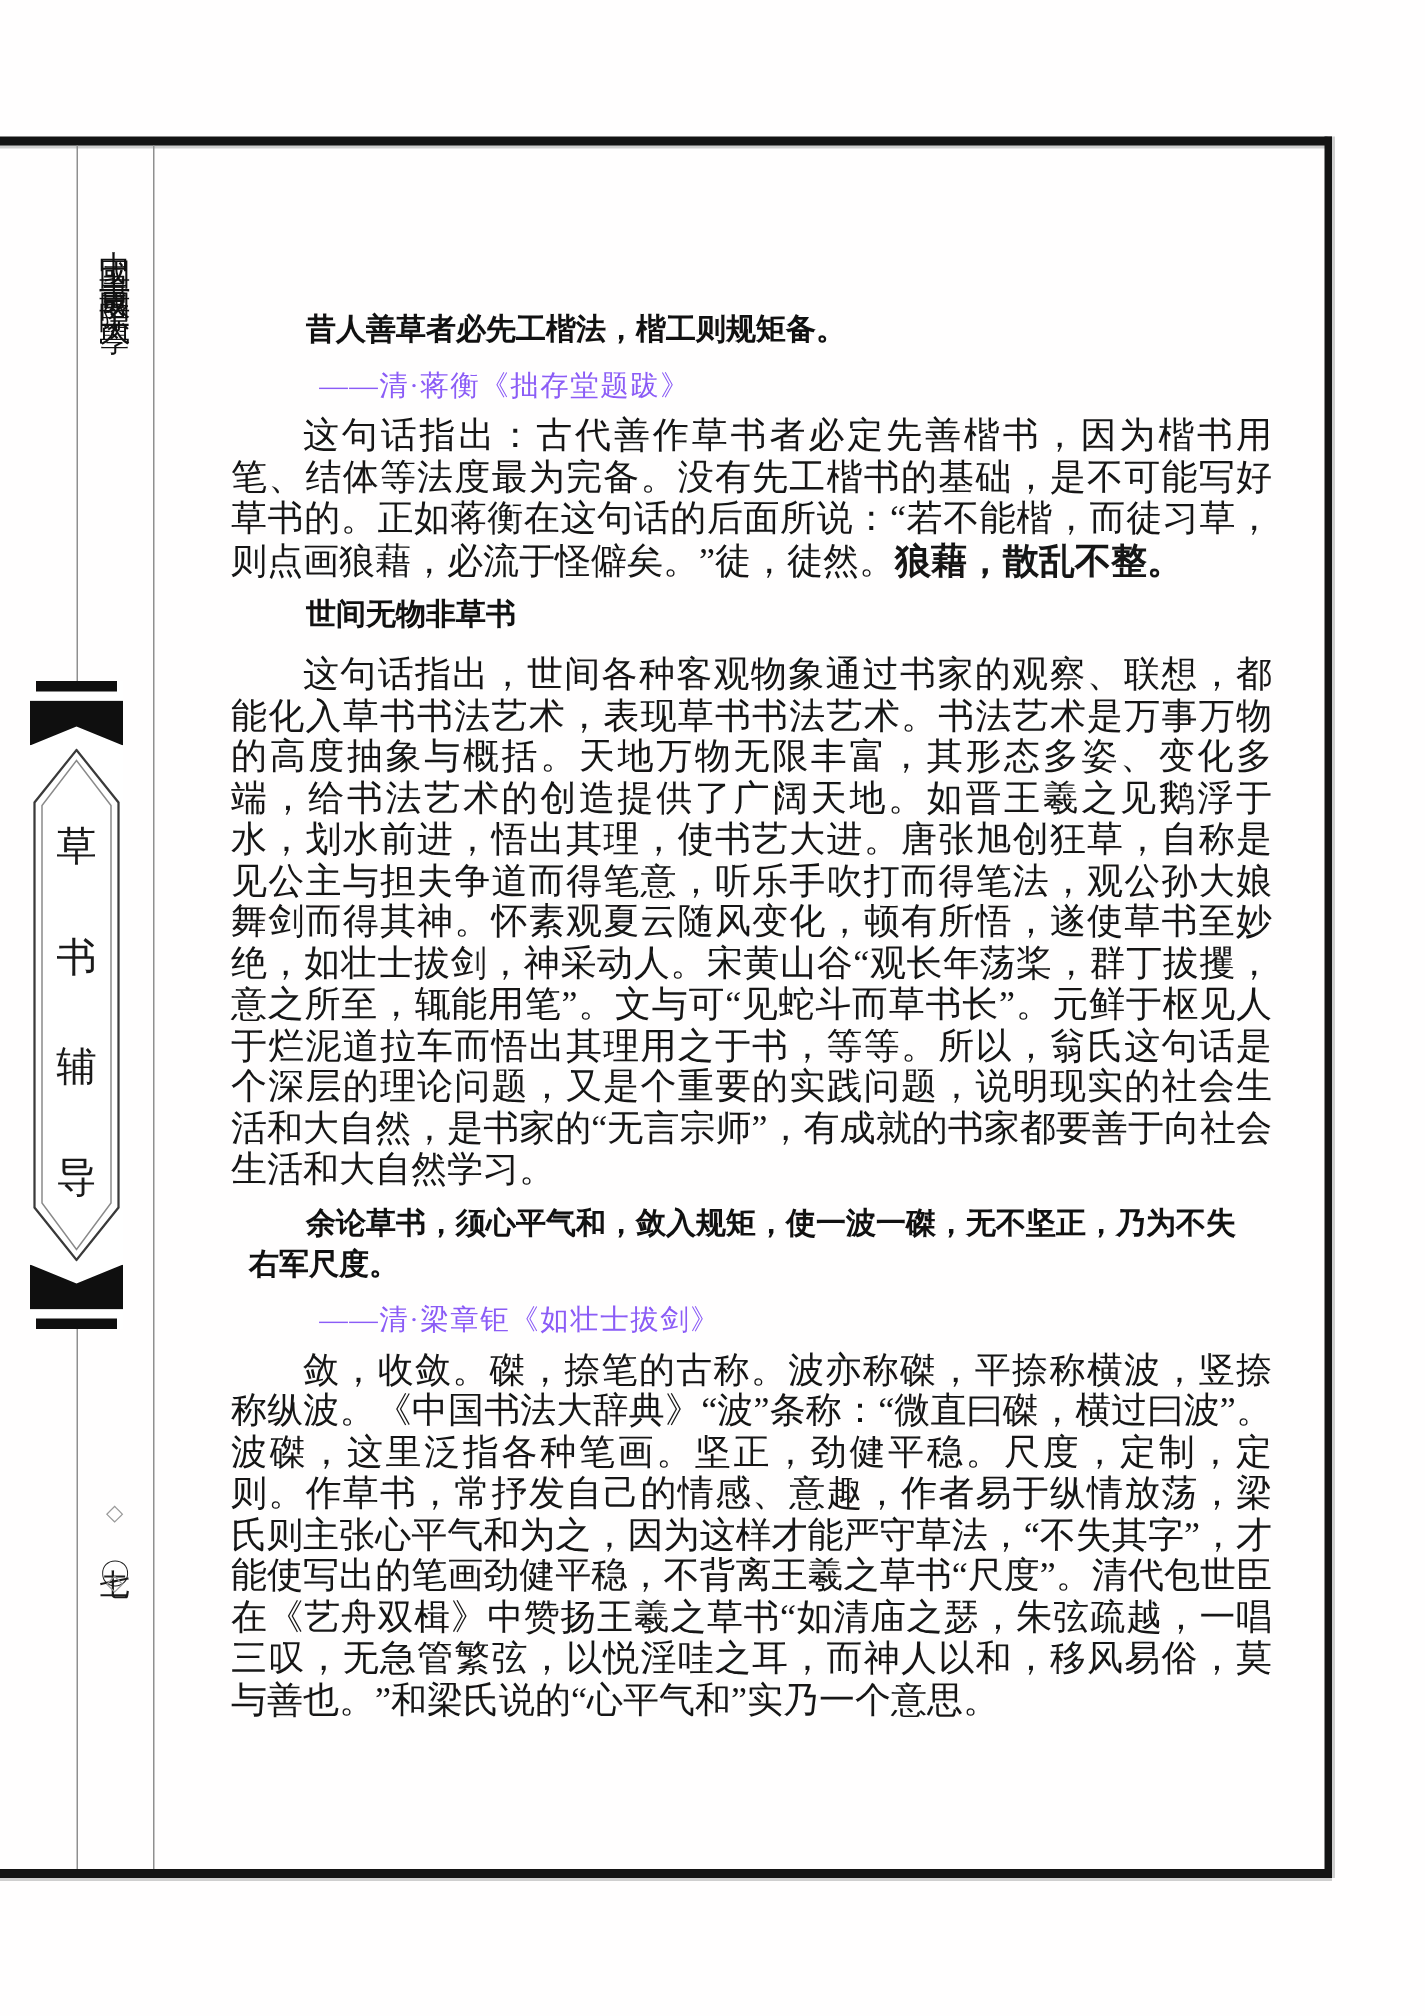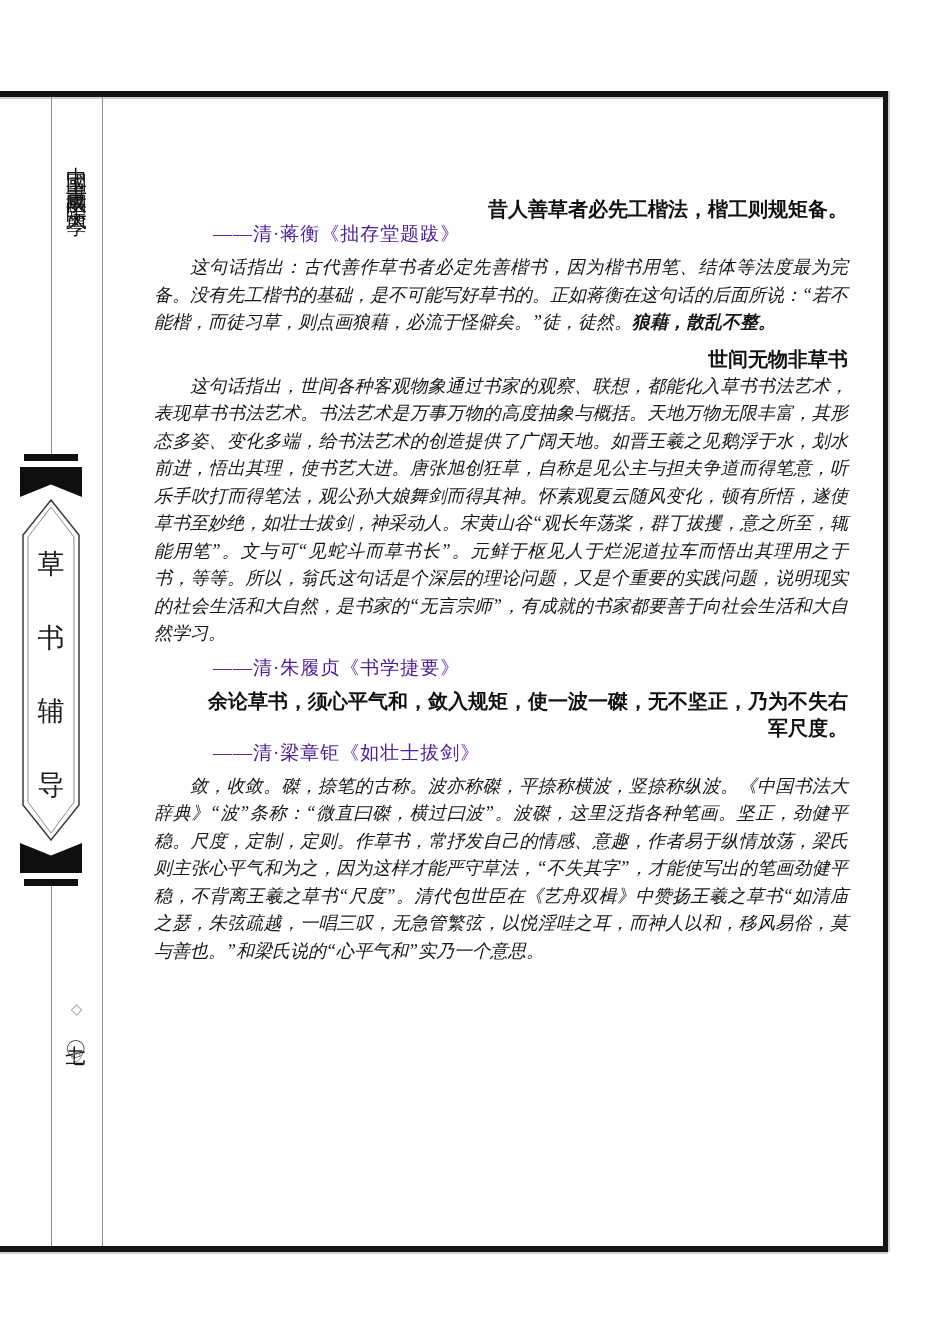--- a/index.html
+++ b/index.html
@@ -38,26 +38,26 @@
   
   .page-num{position:absolute;left:51px;top:1002px;width:51px;display:flex;flex-direction:column;
       align-items:center;gap:7px;}
   .page-num .ornament{color:#9a9a9a;font-size:15px;line-height:1;}
   .page-num .digits{writing-mode:vertical-rl;text-orientation:upright;font-size:20px;
       letter-spacing:6px;color:#1a1a1a;}
 
   
   .content{position:absolute;left:154px;top:196px;width:694px;}
   .section{margin:0;}
-  .sec-heading{font-family:Liberation Sans, sans-serif;font-weight:bold;
-      font-size:20px;line-height:27px;text-indent:1.9em;margin:0;color:#111;text-align:right;}
+  .sec-heading{font-family:Liberation Mono, monospace;font-weight:bold;
+      font-size:20px;line-height:27px;text-indent:1.9em;margin:12px;color:#111;}
   .section + .section .sec-heading{margin-top:9px;}
   .sec-attr{font-size:19px;line-height:22px;text-indent:3.1em;margin:0 0 9px;
-      letter-spacing:1px;color:#4c1d95;}
-  .sec-body{font-size:18px;line-height:27.5px;text-align:justify;text-indent:2em;margin:0 0 9px;font-style:italic;}
+      letter-spacing:1px;color:#8b5cf6;}
+  .sec-body{font-size:24px;line-height:27.5px;text-align:justify;text-indent:2em;margin:0 0 9px;}
   .bold-tail{font-family:"Liberation Sans","DejaVu Sans",sans-serif;font-weight:bold;}
 </style>
 </head>
 <body>
 
 <div class="page">
 
   <div class="bar-top"></div>
   <div class="bar-bottom"></div>
   <div class="border-right"></div>
@@ -100,21 +100,20 @@
       <p class="sec-attr">——清·蒋衡《拙存堂题跋》</p>
       <p class="sec-body"><span>这句话指出：古代善作草书者必定先善楷书，因为楷书用笔、结体等法度最为完备。没有先工楷书的基础，是不可能写好草书的。正如蒋衡在这句话的后面所说：“若不能楷，而徒习草，则点画狼藉，必流于怪僻矣。”徒，徒然。</span><span class="bold-tail">狼藉，散乱不整。</span></p>
     </div>
 
     <div class="section">
       <p class="sec-heading">世间无物非草书</p>
       <p class="sec-body"><span>这句话指出，世间各种客观物象通过书家的观察、联想，都能化入草书书法艺术，表现草书书法艺术。书法艺术是万事万物的高度抽象与概括。天地万物无限丰富，其形态多姿、变化多端，给书法艺术的创造提供了广阔天地。如晋王羲之见鹅浮于水，划水前进，悟出其理，使书艺大进。唐张旭创狂草，自称是见公主与担夫争道而得笔意，听乐手吹打而得笔法，观公孙大娘舞剑而得其神。怀素观夏云随风变化，顿有所悟，遂使草书至妙绝，如壮士拔剑，神采动人。宋黄山谷“观长年荡桨，群丁拔攫，意之所至，辄能用笔”。文与可“见蛇斗而草书长”。元鲜于枢见人于烂泥道拉车而悟出其理用之于书，等等。所以，翁氏这句话是个深层的理论问题，又是个重要的实践问题，说明现实的社会生活和大自然，是书家的“无言宗师”，有成就的书家都要善于向社会生活和大自然学习。</span></p>
     </div>
 
     <div class="section">
-      <p class="sec-attr">——清·朱履贞《书学捷要》</p>
     </div>
 
     <div class="section">
       <p class="sec-heading">余论草书，须心平气和，敛入规矩，使一波一磔，无不坚正，乃为不失右军尺度。</p>
       <p class="sec-attr">——清·梁章钜《如壮士拔剑》</p>
       <p class="sec-body"><span>敛，收敛。磔，捺笔的古称。波亦称磔，平捺称横波，竖捺称纵波。《中国书法大辞典》“波”条称：“微直曰磔，横过曰波”。波磔，这里泛指各种笔画。坚正，劲健平稳。尺度，定制，定则。作草书，常抒发自己的情感、意趣，作者易于纵情放荡，梁氏则主张心平气和为之，因为这样才能严守草法，“不失其字”，才能使写出的笔画劲健平稳，不背离王羲之草书“尺度”。清代包世臣在《艺舟双楫》中赞扬王羲之草书“如清庙之瑟，朱弦疏越，一唱三叹，无急管繁弦，以悦淫哇之耳，而神人以和，移风易俗，莫与善也。”和梁氏说的“心平气和”实乃一个意思。</span></p>
     </div>
 
   </div>
 </div>

